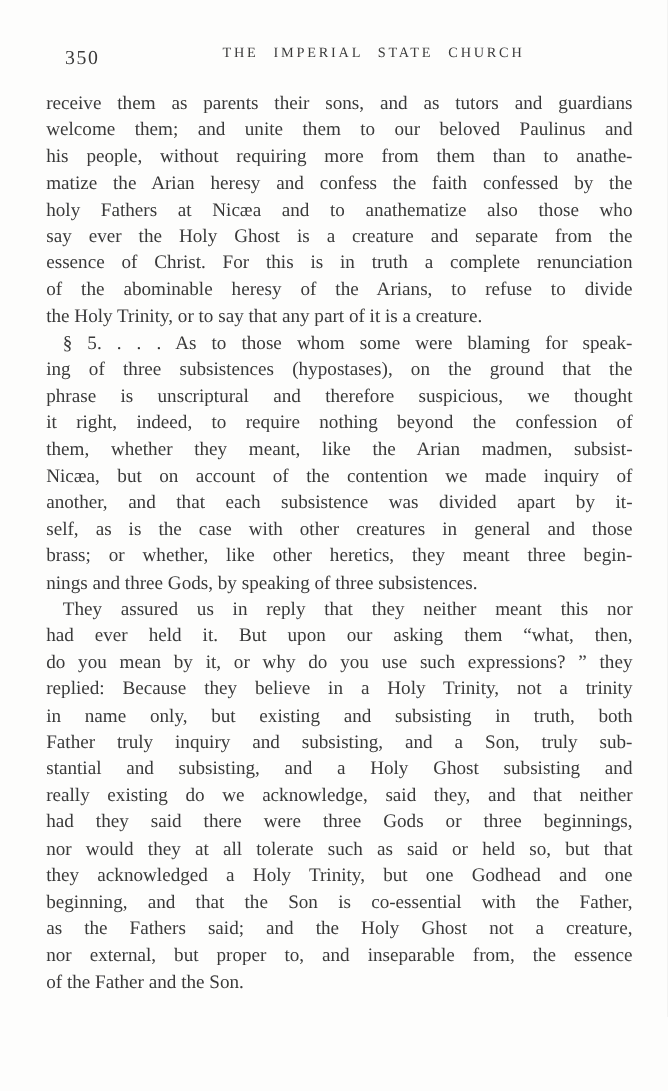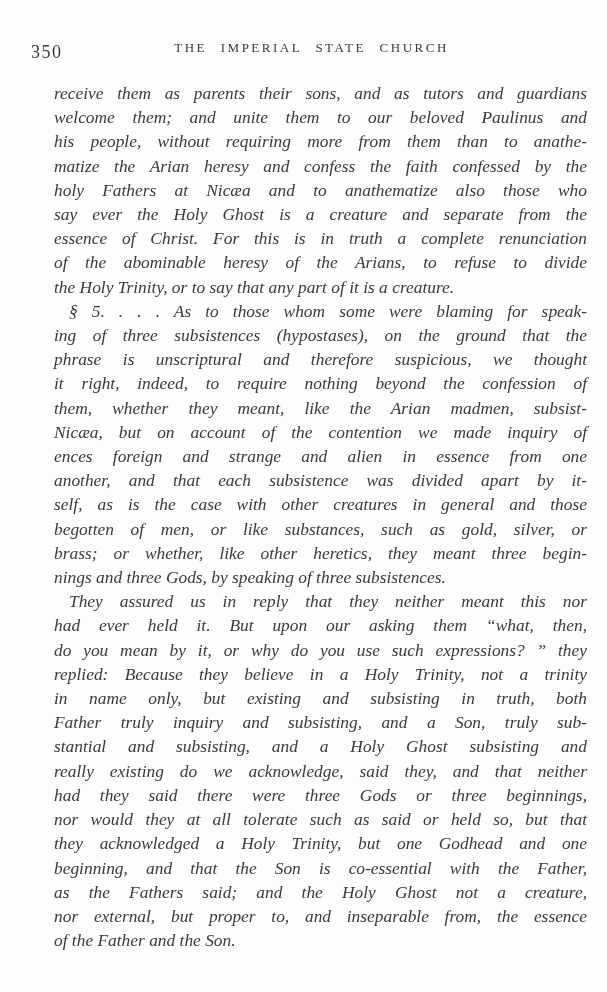--- a/index.html
+++ b/index.html
@@ -13,21 +13,21 @@
     height: 992px;
     background: #fdfdfc;
     color: #3a3a3a;
     font-family: "Liberation Serif", serif;
     overflow: hidden;
     box-sizing: border-box;
   }
   .header {
     position: absolute;
     top: 40px;
-    left: 30px;
+    left: 58px;
     width: 533px;
     height: 24px;
     text-decoration: underline;
   }
   .page-number {
     position: absolute;
     left: 1px;
     top: 2px;
     font-size: 18px;
     letter-spacing: 1.5px;
@@ -41,25 +41,24 @@
     text-align: center;
     padding-left: 30px;
     font-size: 13px;
     letter-spacing: 2.5px;
     word-spacing: 8px;
     white-space: nowrap;
   }
   .body-text {
     position: absolute;
     top: 81px;
-    left: 54px;
+    left: 42px;
     width: 533px;
     font-size: 17.4px;
     line-height: 24.2px;
-    font-style: italic;
   }
   .text-line {
     text-align: justify;
     text-align-last: justify;
     -moz-text-align-last: justify;
   }
   .text-line.last {
     text-align-last: left;
     -moz-text-align-last: left;
   }
@@ -87,24 +86,22 @@
         <div class="text-line">of the abominable heresy of the Arians, to refuse to divide</div>
         <div class="text-line last">the Holy Trinity, or to say that any part of it is a creature.</div>
       </div>
       <div class="paragraph">
         <div class="text-line indent">§ 5. . . . As to those whom some were blaming for speak-</div>
         <div class="text-line">ing of three subsistences (hypostases), on the ground that the</div>
         <div class="text-line">phrase is unscriptural and therefore suspicious, we thought</div>
         <div class="text-line">it right, indeed, to require nothing beyond the confession of</div>
         <div class="text-line">them, whether they meant, like the Arian madmen, subsist-</div>
         <div class="text-line">Nicæa, but on account of the contention we made inquiry of</div>
-        <div class="text-line">ences foreign and strange and alien in essence from one</div>
         <div class="text-line">another, and that each subsistence was divided apart by it-</div>
         <div class="text-line">self, as is the case with other creatures in general and those</div>
-        <div class="text-line">begotten of men, or like substances, such as gold, silver, or</div>
         <div class="text-line">brass; or whether, like other heretics, they meant three begin-</div>
         <div class="text-line last">nings and three Gods, by speaking of three subsistences.</div>
       </div>
       <div class="paragraph">
         <div class="text-line indent">They assured us in reply that they neither meant this nor</div>
         <div class="text-line">had ever held it.  But upon our asking them “what, then,</div>
         <div class="text-line">do you mean by it, or why do you use such expressions? ” they</div>
         <div class="text-line">replied: Because they believe in a Holy Trinity, not a trinity</div>
         <div class="text-line">in name only, but existing and subsisting in truth, both</div>
         <div class="text-line">Father truly inquiry and subsisting, and a Son, truly sub-</div>

